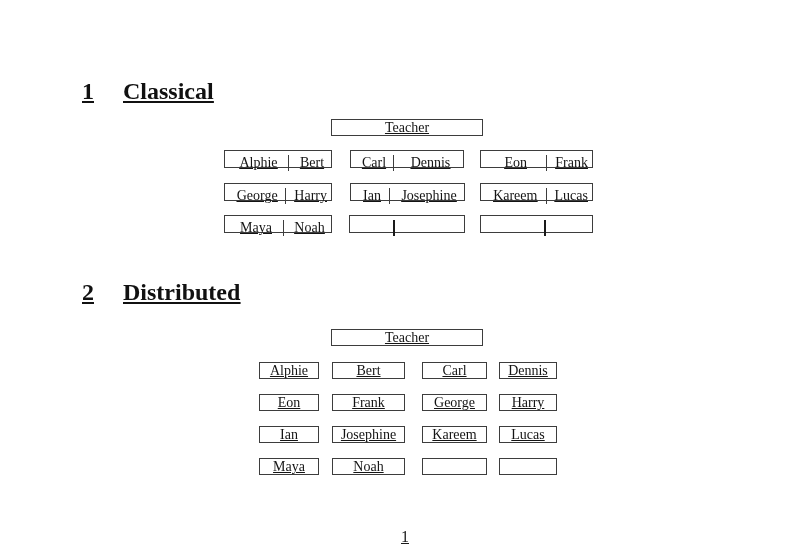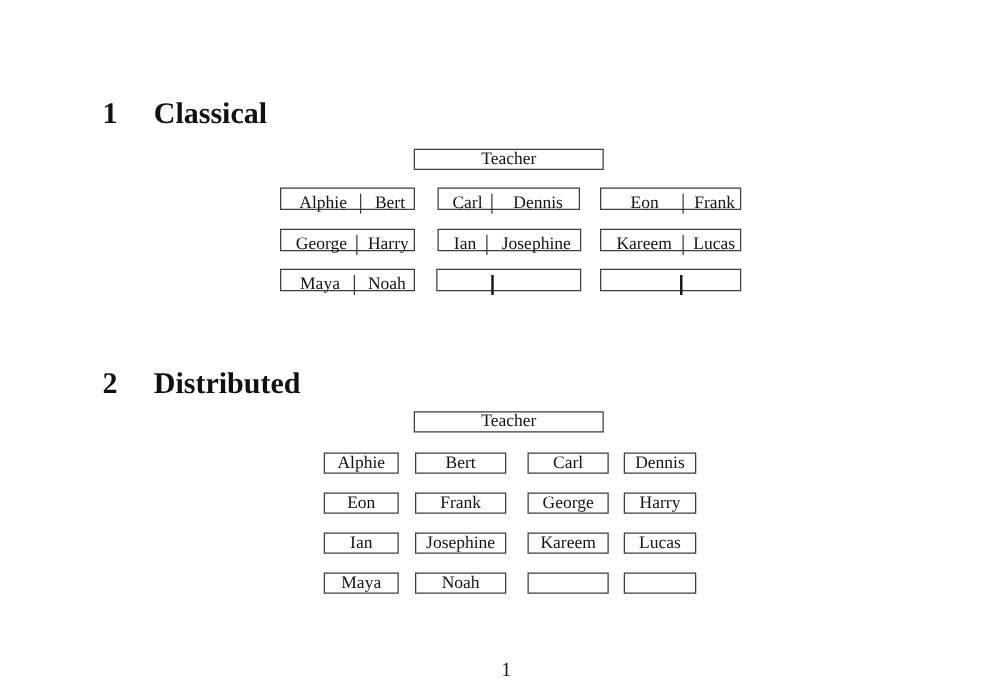--- a/index.html
+++ b/index.html
@@ -1,15 +1,15 @@
 <!DOCTYPE html>
 <html><head>
 <meta charset="utf-8">
 <style>
-  * { margin: 4px; padding: 0; box-sizing: border-box; }
+  * { margin: 4px; padding: 0; box-sizing: border-box; text-decoration: underline; }
   html, body { background: #ffffff; }
   body {
     width: 794px; height: 560px;
     position: relative;
     font-family: "Liberation Serif", "DejaVu Serif", serif;
     color: #141414;
     overflow: hidden;
   }
   .heading {
     position: absolute;
@@ -85,21 +85,21 @@
 </div>
 <div class="box desk empty" style="left:337px; top:203px; width:116px; height:18px">
   <span class="cell l" style="width:41px"></span>
   <span class="cell r"></span>
 </div>
 <div class="box desk empty" style="left:468px; top:203px; width:113px; height:18px">
   <span class="cell l" style="width:61px"></span>
   <span class="cell r"></span>
 </div>
 
-<div class="heading" style="left:66px; top:279px">
+<div class="heading" style="left:66px; top:264px">
   <span class="sec-num">2</span><span>Distributed</span>
 </div>
 
 <div class="box single" style="left:319px; top:317px; width:152px; height:17px">Teacher</div>
 
 <div class="box single" style="left:247px; top:350px; width:60px; height:17px">Alphie</div>
 <div class="box single" style="left:320px; top:350px; width:73px; height:17px">Bert</div>
 <div class="box single" style="left:410px; top:350px; width:65px; height:17px">Carl</div>
 <div class="box single" style="left:487px; top:350px; width:58px; height:17px">Dennis</div>
 

